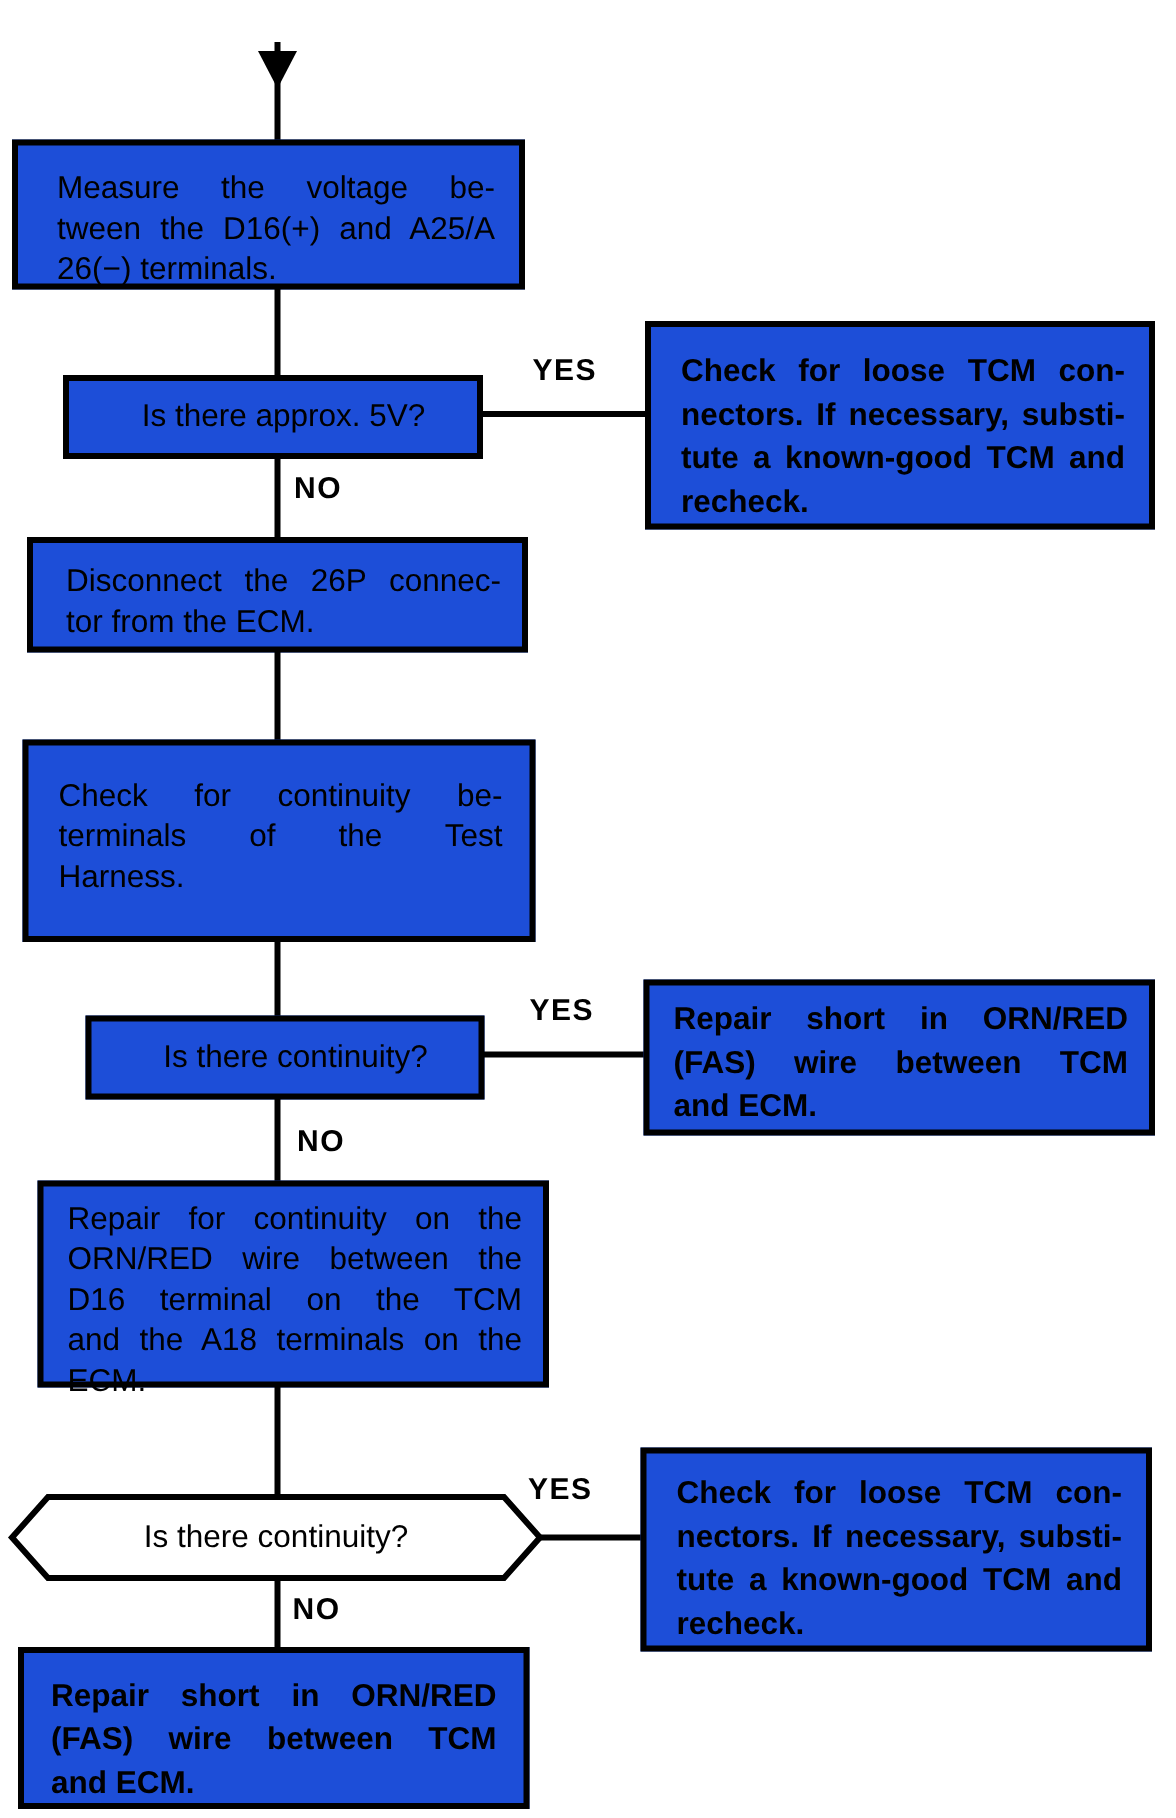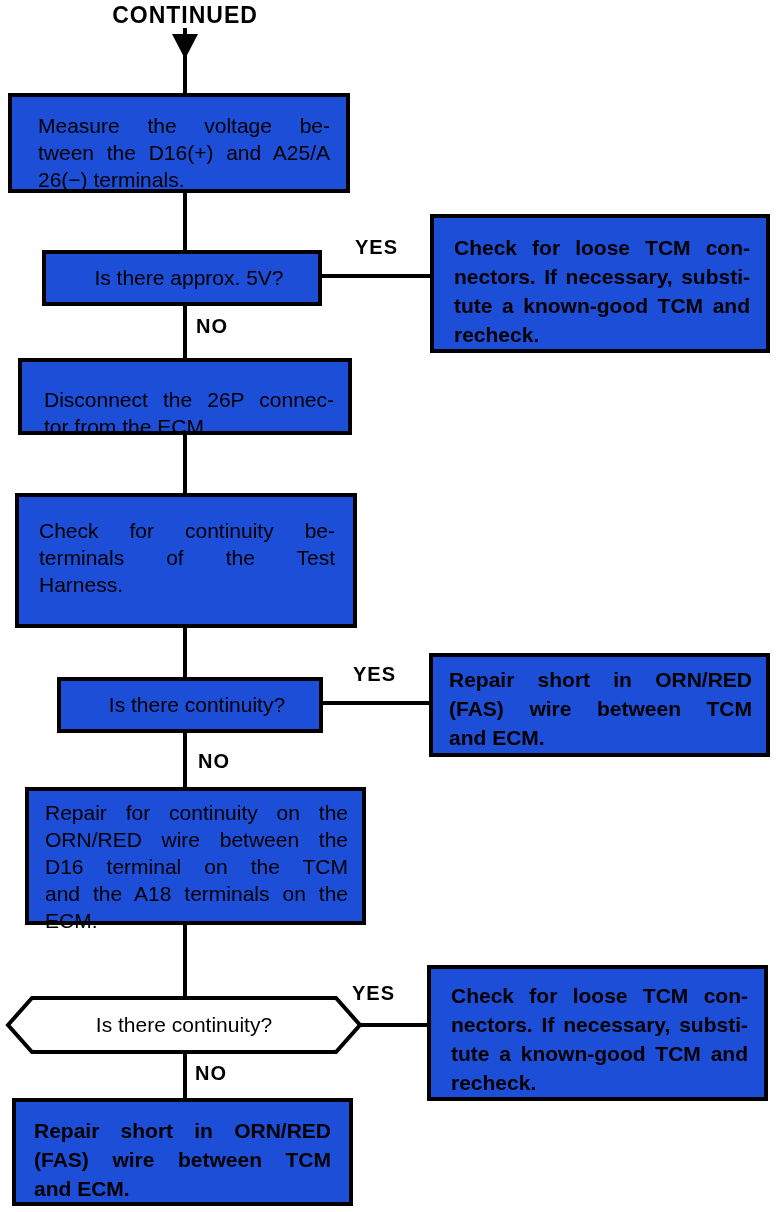--- a/index.html
+++ b/index.html
@@ -51,35 +51,34 @@
   }
 
   .branch-label {
     position: absolute; font-weight: bold; font-size: 20px; letter-spacing: 1px;
   }
 
   
   #n-measure   { left: 8px;   top: 93px;   width: 342px; height: 100px; padding: 15px 16px 0 26px; }
   #n-5v        { left: 42px;  top: 250px;  width: 280px; height: 56px; }
   #n-loose1    { left: 430px; top: 214px;  width: 340px; height: 139px; padding: 15px 16px 0 20px; }
-  #n-disc      { left: 18px;  top: 358px;  width: 334px; height: 77px;  padding: 24px 14px 0 22px; }
+  #n-disc      { left: 18px;  top: 358px;  width: 334px; height: 77px;  padding: 12px 14px 0 22px; }
   #n-harness   { left: 15px;  top: 493px;  width: 342px; height: 135px; padding: 20px 18px 0 20px; }
   #n-cont1     { left: 57px;  top: 677px;  width: 266px; height: 56px; }
   #n-repair1   { left: 429px; top: 653px;  width: 341px; height: 104px; padding: 8px 14px 0 16px; }
   #n-ornred    { left: 25px;  top: 787px;  width: 341px; height: 138px; padding: 8px 14px 0 16px; }
   #n-cont2     { left: 5px;   top: 995px;  width: 358px; height: 60px; }
   #n-loose2    { left: 427px; top: 965px;  width: 341px; height: 136px; padding: 12px 16px 0 20px; }
   #n-repair2   { left: 12px;  top: 1098px; width: 341px; height: 108px; padding: 14px 18px 0 18px; }
 </style>
 </head>
 <body>
 
 <div class="stage">
 
-  <div class="flow-title">CONTINUED</div>
   <div class="vline" style="left:183px; top:28px; height:66px;"></div>
   <div class="arrowhead" style="left:172px; top:34px;"></div>
 
   <div class="node process" id="n-measure">
       <div class="ln">Measure the voltage be-</div>
       <div class="ln">tween the D16(+) and A25/A</div>
       <div class="ln">26(−) terminals.</div>
     </div>
 
   <div class="vline" style="left:183px; top:192px; height:60px;"></div>

